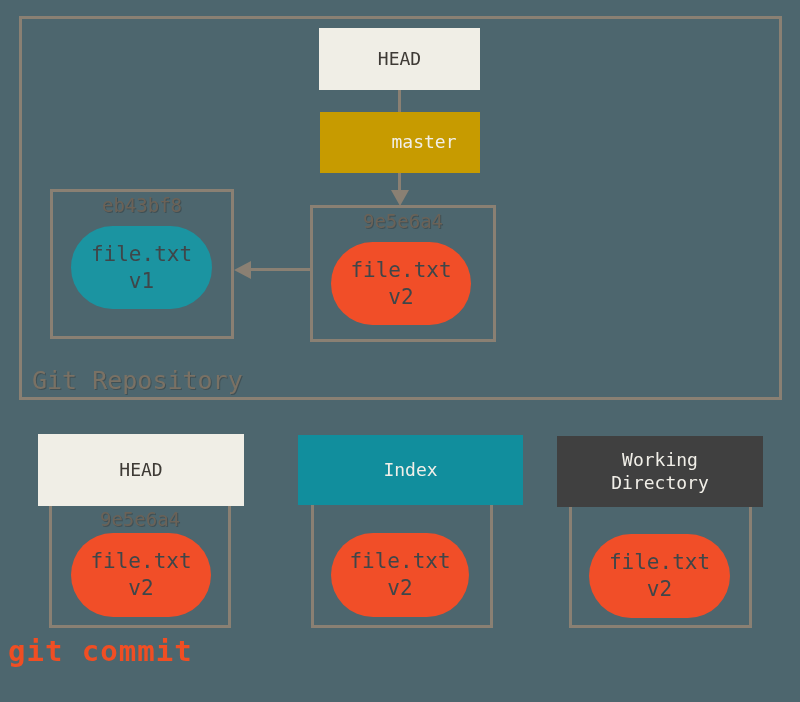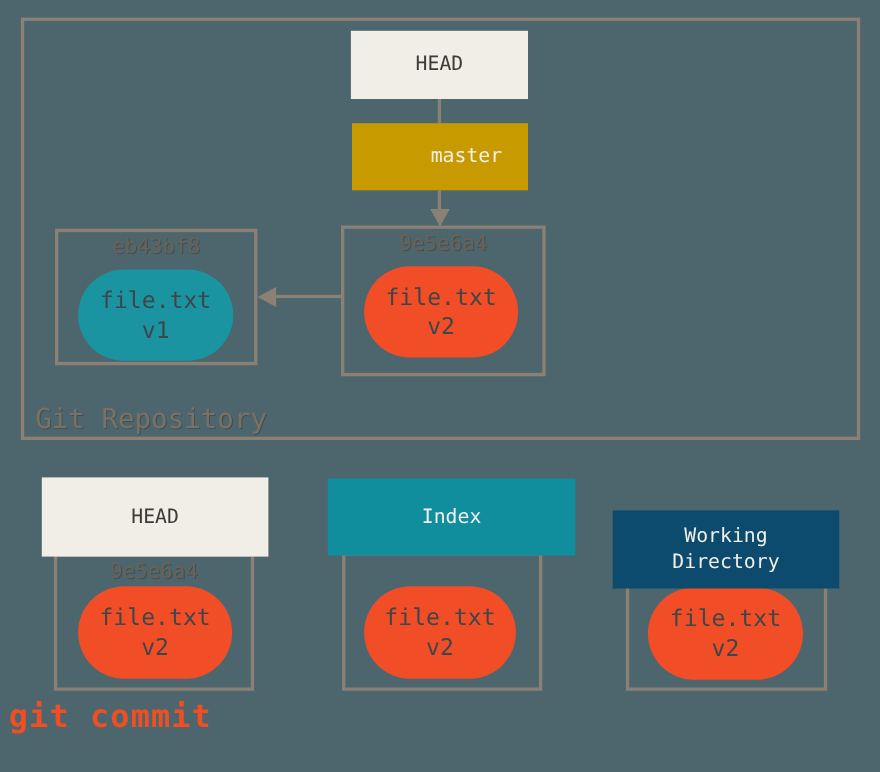--- a/index.html
+++ b/index.html
@@ -39,31 +39,31 @@
     align-items: center;
     justify-content: center;
     text-align: center;
     font-size: 18px;
     line-height: 1.25;
     z-index: 2;
   }
   .solid--offwhite { background: #F0EEE6; color: #3E3A35; }
   .solid--gold     { background: #C79B00; color: #F1EFE8; padding-left: 48px; }
   .solid--teal     { background: #118E9D; color: #F1EFE8; }
-  .solid--red      { background: #0c4a6e; color: #F1EFE8; margin-top: 28px; }
+  .solid--red      { background: #404040; color: #F1EFE8; }
 
   .head-top    { left: 319px; top: 28px;  width: 161px; height: 62px; }
   .branch-box  { left: 320px; top: 112px; width: 160px; height: 61px; }
 
   
   .commit-box {
     border: 3px solid #8A8073;
     z-index: 1;
   }
-  .commit-a { left: 50px;  top: 208px; width: 184px; height: 124px; padding-left: 12px; }
+  .commit-a { left: 50px;  top: 189px; width: 184px; height: 150px; padding-left: 12px; }
   .commit-b { left: 310px; top: 205px; width: 186px; height: 137px; }
 
   .sha {
     position: absolute;
     left: 0; top: 2px;
     width: 100%;
     text-align: center;
     font-size: 19px;
     color: #6B6257;
     text-shadow: 1px 1px 0 rgba(40,40,40,0.35);

